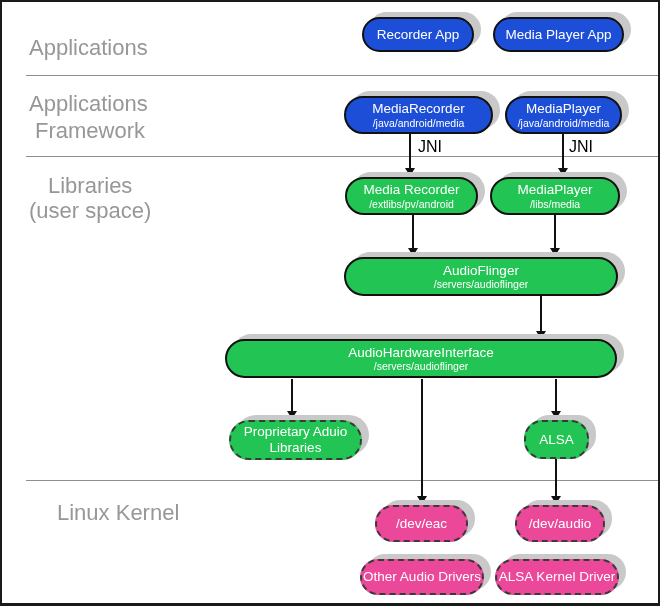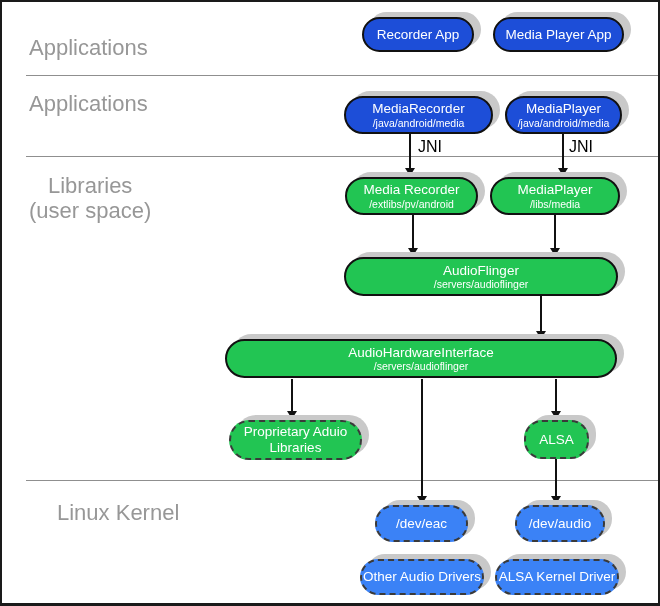--- a/index.html
+++ b/index.html
@@ -31,21 +31,21 @@
     display:flex;flex-direction:column;
     align-items:center;justify-content:center;
     color:#fff;text-align:center;
     border:2px solid #111;
     box-shadow:7px -5px 0 0 #c9c9c9;
     line-height:1.15;
   }
   .node.dashed{border-style:dashed;border-color:#3a3a3a;}
   .node.blue{background:#1d4ed8;}
   .node.green{background:#22c553;}
-  .node.red{background:#3b82f6;}
+  .node.red{background:#ec4899;}
   .t1{font-size:13.5px;}
   .t2{font-size:10.5px;}
   .arrow{position:absolute;width:12px;margin-left:-6px;}
   .arrow::before{
     content:"";position:absolute;left:5px;top:0;bottom:7px;width:2px;background:#111;
   }
   .arrow::after{
     content:"";position:absolute;left:1px;bottom:0;width:0;height:0;
     border-left:5px solid transparent;border-right:5px solid transparent;
     border-top:8px solid #111;
@@ -55,20 +55,21 @@
   }
 </style>
 </head>
 <body>
 
 <div id="canvas">
 
   <div class="section-label" style="left:27px;top:32px;">Applications</div>
 
   <div class="section-label" style="left:27px;top:88px;">Applications</div>
+  <div class="section-label" style="left:33px;top:115px;">Framework</div>
 
   <div class="section-label" style="left:46px;top:170px;">Libraries</div>
   <div class="section-label" style="left:27px;top:195px;">(user space)</div>
 
   <div class="section-label" style="left:27px;top:497px;margin-left:28px;">Linux Kernel</div>
 
   <div class="divider" style="top:73px;"></div>
   <div class="divider" style="top:154px;"></div>
   <div class="divider" style="top:478px;"></div>
 

